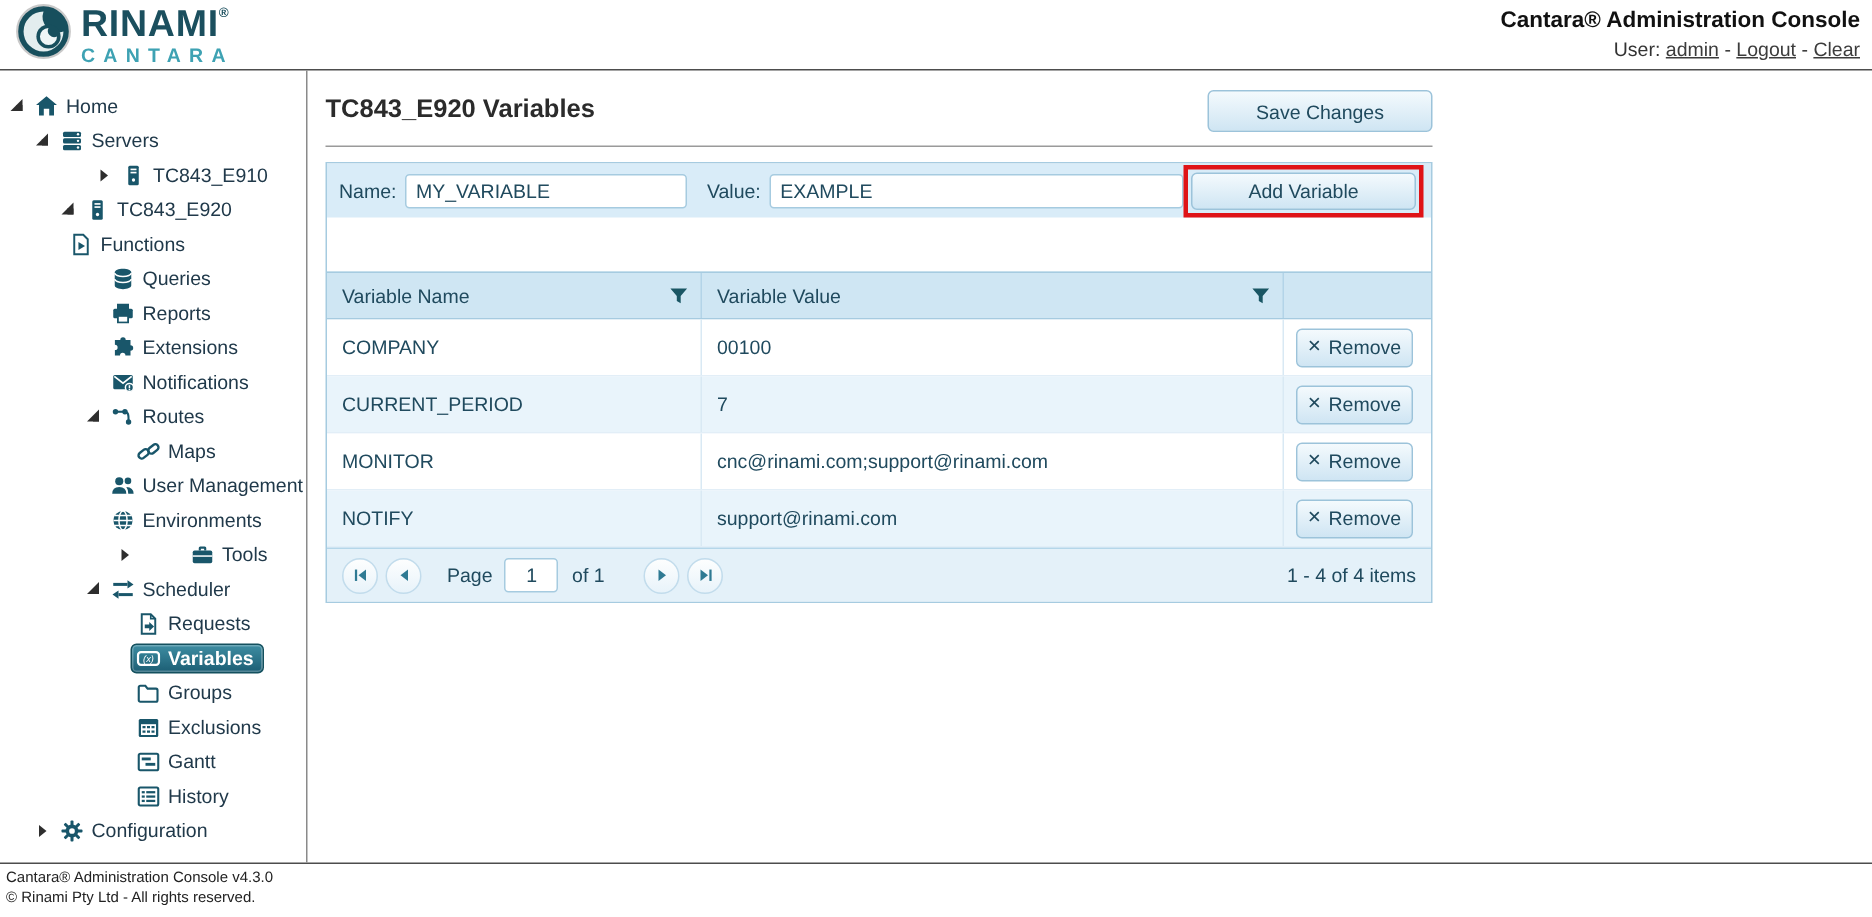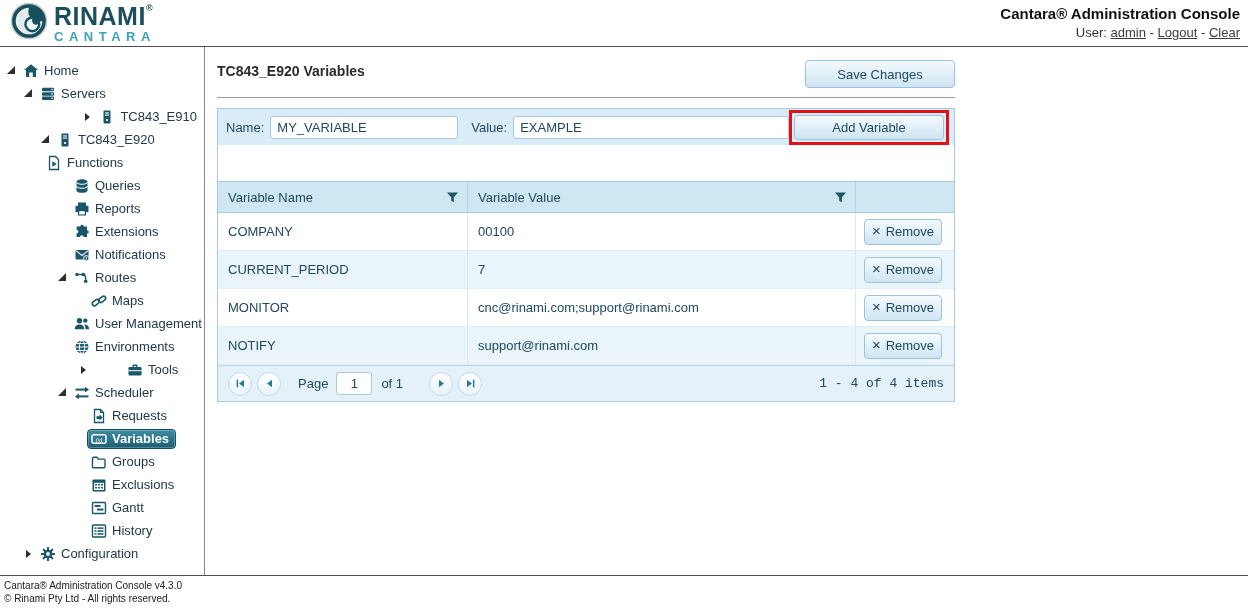--- a/index.html
+++ b/index.html
@@ -28,21 +28,21 @@
   .sel-wrap { display:inline-flex; align-items:center; border:1px solid transparent; border-radius:4px; padding:1px 6px 1px 3px; }
   .tree-icon { width:16px; height:16px; flex:0 0 16px; margin-right:5px; color:#19566a; }
   .tree-icon svg { width:16px; height:16px; display:block; }
   .selected .sel-wrap { background:linear-gradient(#3e8da2,#1c5e74); border-color:#14505e; box-shadow:inset 0 0 0 1px rgba(255,255,255,.25); }
   .selected .tree-icon { color:#fff; }
   .selected .tree-label { color:#fff; font-weight:bold; }
 
   
   .main { flex:1; padding:13px 0 0 12px; }
   .content-head { width:738px; display:flex; justify-content:space-between; align-items:flex-start; }
-  .page-title { font-size:14px; font-weight:bold; color:#2b2b2b; padding-top:3px; }
+  .page-title { font-size:17px; font-weight:bold; color:#2b2b2b; padding-top:3px; }
   .btn { display:inline-flex; align-items:center; justify-content:center; gap:5px; background:linear-gradient(#f4fafd,#cfe5f3); border:1px solid #9cc3da; border-radius:4px; color:#204a5e; font-size:13px; font-family:inherit; cursor:pointer; }
   .save-btn { width:150px; height:28px; }
   .title-rule { width:738px; border:none; border-top:1px solid #9a9a9a; margin-top:9px; }
 
   .grid { width:738px; border:1px solid #a6cbe0; margin-top:10px; font-size:13px; }
 
   .toolbar { background:#d9ecf8; height:36px; display:flex; align-items:center; padding:0 5px 0 8px; color:#204a5e; }
   .toolbar label { margin-right:6px; }
   .tb-input { height:23px; border:1px solid #a6cbe0; border-radius:3px; padding:0 6px; font-size:13px; color:#204a5e; font-family:inherit; background:#fff; }
   .name-input { width:188px; }
@@ -66,21 +66,21 @@
   .gcell.actions { padding-left:8px; }
   .remove-btn { width:78px; height:26px; }
   .xmark { font-size:15px; line-height:1; margin-top:-2px; }
 
   .pager { background:#e4f1f9; border-top:1px solid #b5d6e9; height:36px; display:flex; align-items:center; padding:0 10px; color:#204a5e; }
   .pg-btn { width:24px; height:24px; border-radius:50%; border:1px solid #c2dcec; background:linear-gradient(#fdfefe,#e8f3fa); margin-right:5px; display:inline-flex; align-items:center; justify-content:center; cursor:pointer; color:#2f7a93; }
   .pg-btn svg { width:11px; height:11px; display:block; }
   .pg-label { margin:0 8px 0 12px; }
   .page-input { width:36px; height:23px; text-align:center; }
   .of-label { margin:0 26px 0 9px; }
-  .pager-info { margin-left:auto;font-family:Liberation Mono, monospace; }
+  .pager-info { margin-left:auto; }
 
   
   .app-footer { height:38px; border-top:1px solid #4d4d4d; padding:3px 0 0 4px; font-size:10px; color:#222; line-height:1.3; }
 </style>
 </head>
 <body>
 
 <header class="app-header">
   <div class="brand">
     <span>
@@ -136,21 +136,21 @@
               <g fill="#fff">
                 <circle cx="12" cy="3.5" r=".8"></circle>
                 <circle cx="12" cy="7.9" r=".8"></circle>
                 <circle cx="12" cy="12.3" r=".8"></circle>
               </g>
             </svg>
           </span>
           <span class="tree-label">Servers</span>
         </span>
       </div>
-      <div class="tree-item" style="padding-left: 17px; justify-content: flex-end;">
+      <div class="tree-item" style="padding-left: 64px;">
         <span class="arrow arr-col"></span>
         <span class="sel-wrap">
           <span class="tree-icon">
             <svg viewBox="0 0 16 16">
               <rect x="4.5" y="1.5" width="7" height="13" rx="1" fill="currentColor"></rect>
               <g fill="#fff">
                 <rect x="6" y="3.4" width="4" height="1.1"></rect>
                 <rect x="6" y="5.5" width="4" height="1.1"></rect>
                 <circle cx="8" cy="11" r="1.1"></circle>
               </g>

